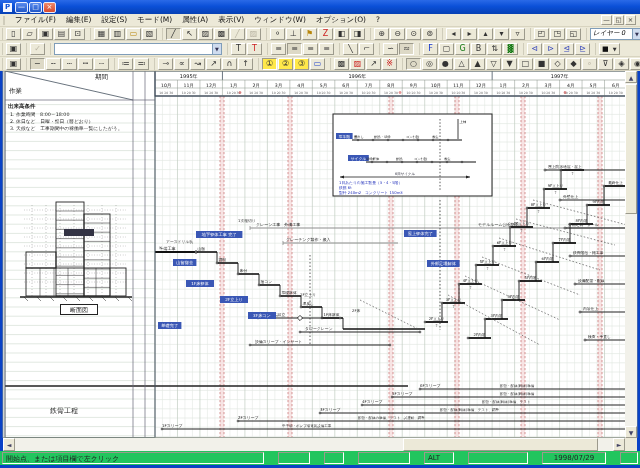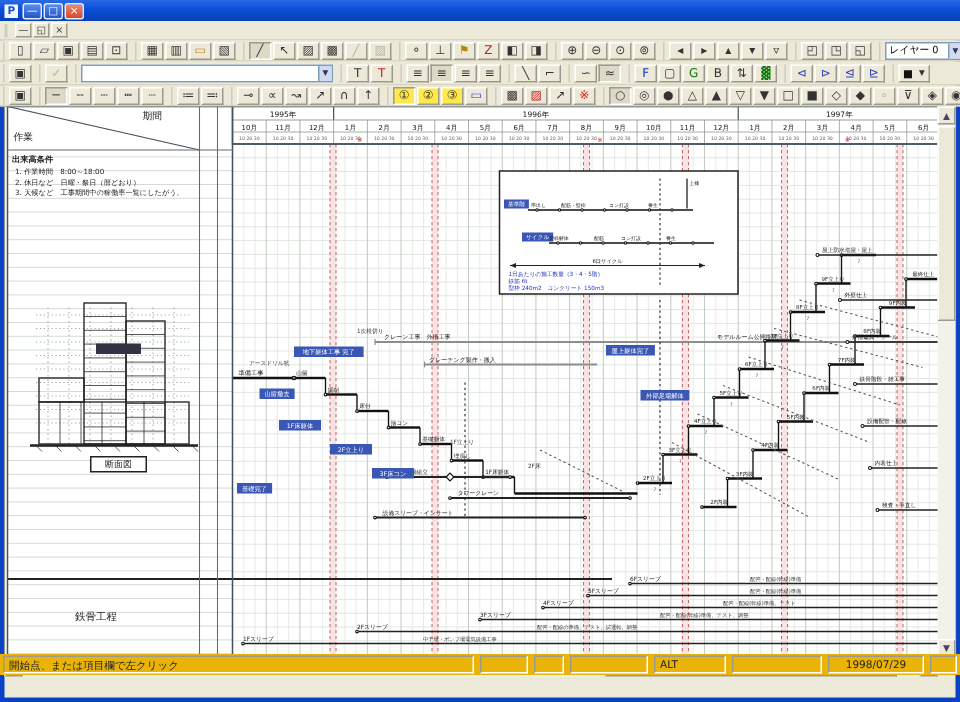--- a/index.html
+++ b/index.html
@@ -35,61 +35,72 @@
   #tb2{top:41px;height:16px;}
   #tb3{top:57px;height:14px;}
   .tgroup{display:flex;margin-right:4px;border-left:1px solid #cfccba;padding-left:3px;align-items:center;}
   .tbtn{width:15px;height:12px;border:1px solid;border-color:#fff #9c9a8c #9c9a8c #fff;
     background:#ece9d8;font-size:8px;line-height:10px;text-align:center;color:#333;
     margin-right:1px;overflow:hidden;}
   .tbtn.active{border-color:#9c9a8c #fff #fff #9c9a8c;background:#ddd9c6;}
   .tbtn.disabled{color:#b9b4a3;}
   .tcombo{display:inline-flex;align-items:center;height:12px;border:1px solid #7f9db9;
     background:#fff;font-size:6.5px;margin-right:1px;}
-  .tcombo .cval{flex:1;padding:0 2px;white-space:nowrap;overflow:hidden;}
+  .tcombo .cval{flex:1;padding:0 2px;white-space:nowrap;overflow:hidden;font-style:italic;}
   .tcombo .carr{width:9px;height:100%;background:#cfdcef;color:#335;font-size:5px;
     line-height:11px;text-align:center;border-left:1px solid #7f9db9;}
   .tdrop{display:inline-flex;align-items:center;height:12px;border:1px solid;
     border-color:#fff #9c9a8c #9c9a8c #fff;background:#ece9d8;margin-right:1px;}
   .tdrop .dg{padding:0 2px;font-size:7px;line-height:10px;color:#111;}
   .tdrop .carr{width:8px;font-size:5px;text-align:center;color:#333;}
   
   #chart{position:absolute;left:0;top:71px;}
   .overlay{position:absolute;color:#222;white-space:nowrap;z-index:5;}
   
   .vscroll{position:absolute;left:625px;top:71px;width:12px;height:367px;background:#f2f1ea;}
   .hscroll{position:absolute;left:3px;top:438px;width:622px;height:13px;background:#f2f1ea;}
   .sbtn{position:absolute;background:#ece9d8;border:1px solid;border-color:#fff #9c9a8c #9c9a8c #fff;
     font-size:6px;color:#446;text-align:center;}
   .vscroll .sbtn{width:12px;height:12px;line-height:11px;}
   .hscroll .sbtn{width:12px;height:13px;line-height:12px;}
   .sthumb{position:absolute;background:#ece9d8;border:1px solid;border-color:#fff #9c9a8c #9c9a8c #fff;}
   
-  .statusbar{position:absolute;left:0;top:436px;width:640px;height:14px;background:#eab308;
-    display:flex;align-items:stretch;font-size:7px;color:#222;padding:1px 2px;gap:4px;}
+  .statusbar{position:absolute;left:0;top:451px;width:640px;height:14px;background:#22c55e;
+    display:flex;align-items:stretch;font-size:7px;color:#222;padding:1px 2px;gap:14px;}
   .scell{border:1px solid;border-color:#9c9a8c #fff #fff #9c9a8c;padding:1px 3px;
     white-space:nowrap;overflow:hidden;}
   .scell.msg{flex:1;}
 </style>
 </head>
 <body>
 
 <div class="window">
 
   <div class="titlebar">
     <span class="app-icon">P</span>
     <span class="tb-btns" id="titleBtns">
         <span class="tb-btn">—</span>
         <span class="tb-btn">□</span>
         <span class="tb-btn close">×</span>
       </span>
   </div>
 
   <div class="menubar">
     <span class="menu-grip"></span>
+    <span class="mitems" id="menuItems">
+        <span class="mitem">ファイル(F)</span>
+        <span class="mitem">編集(E)</span>
+        <span class="mitem">設定(S)</span>
+        <span class="mitem">モード(M)</span>
+        <span class="mitem">属性(A)</span>
+        <span class="mitem">表示(V)</span>
+        <span class="mitem">ウィンドウ(W)</span>
+        <span class="mitem">オプション(O)</span>
+        <span class="mitem">?</span>
+      </span>
     <span class="mdi" id="mdiBtns">
         <span>—</span>
         <span>◱</span>
         <span>×</span>
       </span>
   </div>
 
   <div class="toolbar" id="tb1">
       <span class="tgroup">
         <span class="tbtn">▯</span>
@@ -809,18 +820,18 @@
     <span class="sbtn" style="left:0;top:0;">◄</span>
     <span class="sthumb" style="left:400px;top:0;width:195px;height:13px;"></span>
     <span class="sbtn" style="left:610px;top:0;">►</span>
   </div>
 
   <div class="statusbar">
     <span class="scell msg">開始点、または項目欄で左クリック</span>
     <span class="scell" style="width:32px;"></span>
     <span class="scell" style="width:20px;"></span>
     <span class="scell" style="width:52px;"></span>
-    <span class="scell" style="width:48px;">ALT</span>
+    <span class="scell" style="width:30px;">ALT</span>
     <span class="scell" style="width:60px;"></span>
     <span class="scell" style="width:64px;text-align:center;">1998/07/29</span>
     <span class="scell" style="width:18px;"></span>
   </div>
 </div>
 
 </body></html>

